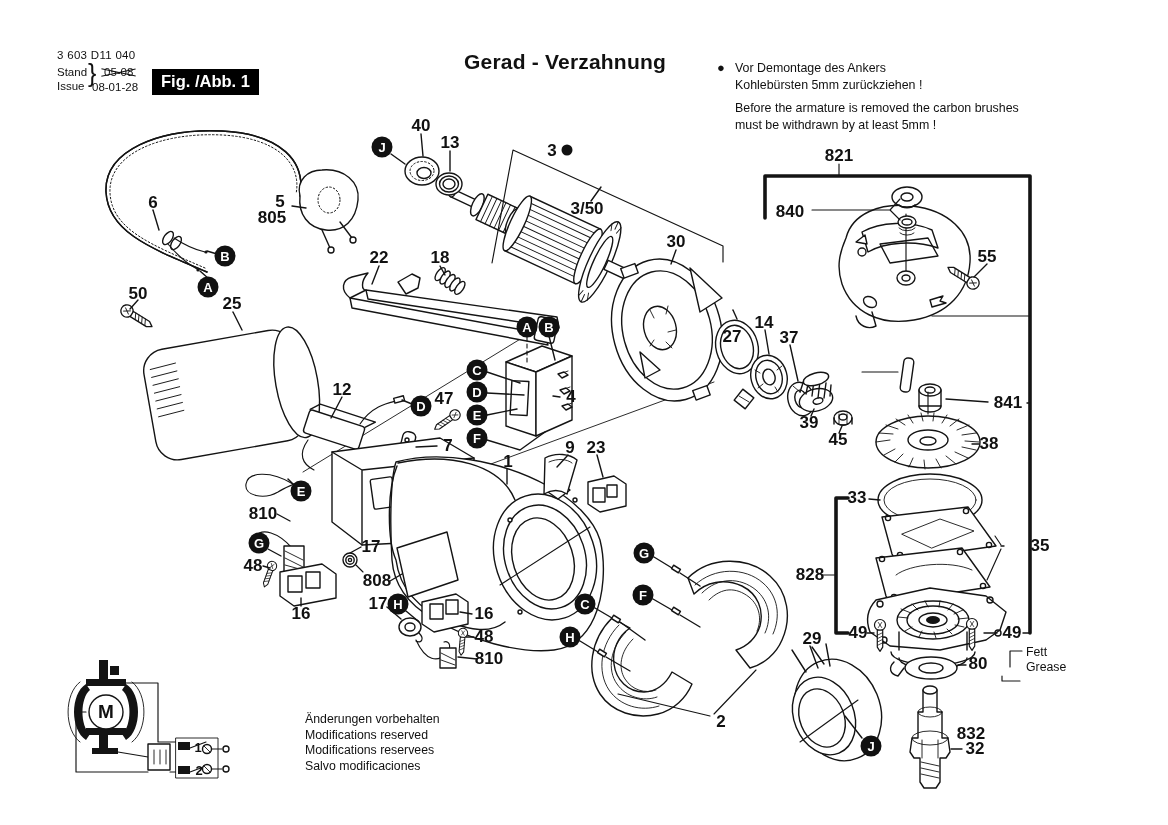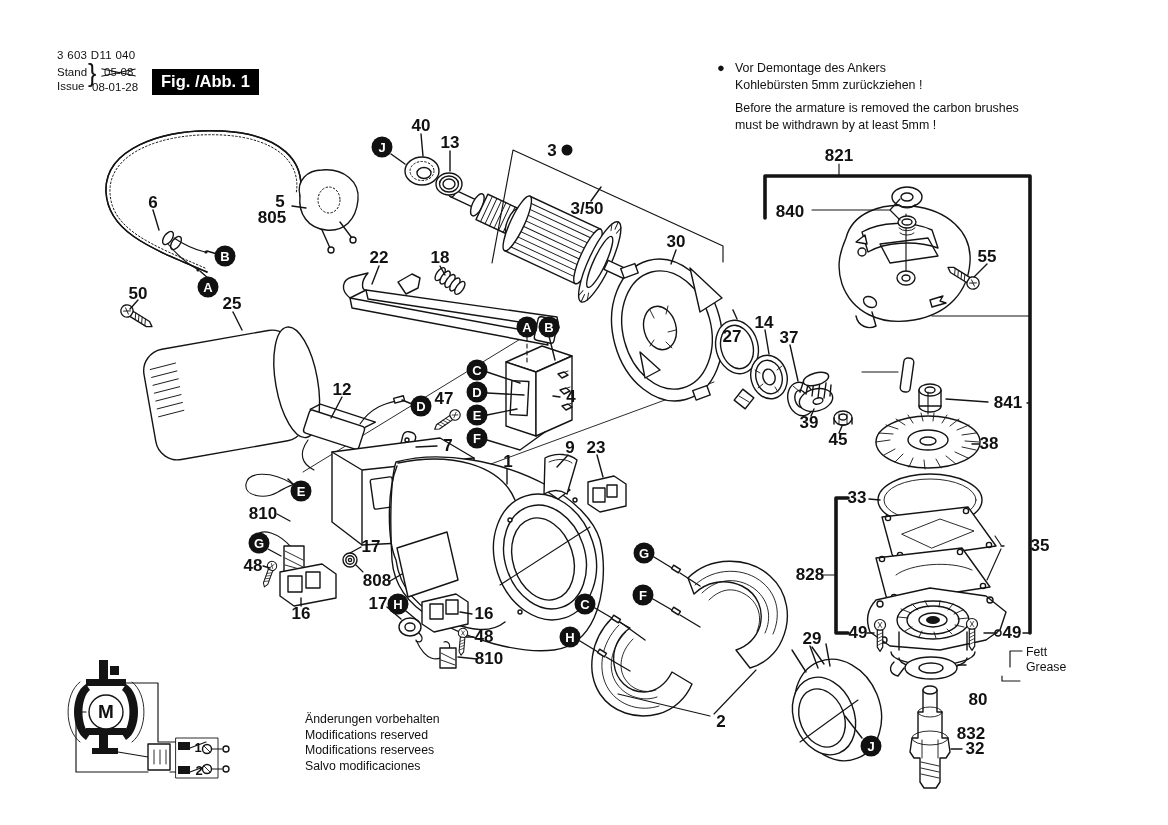--- a/index.html
+++ b/index.html
@@ -485,20 +485,21 @@
   </svg>
 
   <div class="abs pn" style="left:57px;top:49px">3 603 D11 040</div>
   <div class="abs si" style="left:57px;top:66px">Stand</div>
   <div class="abs si" style="left:57px;top:80px">Issue</div>
   <div class="abs brace" style="left:88px;top:59px">}</div>
   <div class="abs si" style="left:104px;top:66px"><span class="struck">05-08</span></div>
   <div class="abs si" style="left:92px;top:81px">08-01-28</div>
   <div class="abs figbox" style="left:152px;top:69px">Fig. /Abb. 1</div>
 
+  <div class="abs title" style="left:464px;top:50px">Gerad - Verzahnung</div>
 
   <div class="abs bullet" style="left:717px;top:60px">●</div>
   <div class="abs note" style="left:735px;top:60px">Vor Demontage des Ankers</div>
   <div class="abs note" style="left:735px;top:77px">Kohlebürsten 5mm zurückziehen !</div>
   <div class="abs note" style="left:735px;top:100px">Before the armature is removed the carbon brushes</div>
   <div class="abs note" style="left:735px;top:117px">must be withdrawn by at least 5mm !</div>
 
   <div class="abs smalltxt" style="left:1026px;top:645px">Fett</div>
   <div class="abs smalltxt" style="left:1026px;top:660px">Grease</div>
 
@@ -548,21 +549,21 @@
       <span class="callout" style="left: 839px; top: 156px;">821</span>
       <span class="callout" style="left: 790px; top: 212px;">840</span>
       <span class="callout" style="left: 987px; top: 257px;">55</span>
       <span class="callout" style="left: 1008px; top: 403px;">841</span>
       <span class="callout" style="left: 989px; top: 444px;">38</span>
       <span class="callout" style="left: 857px; top: 498px;">33</span>
       <span class="callout" style="left: 1009px; top: 546px; margin-left: 31px;">35</span>
       <span class="callout" style="left: 810px; top: 575px;">828</span>
       <span class="callout" style="left: 858px; top: 633px;">49</span>
       <span class="callout" style="left: 1012px; top: 633px;">49</span>
-      <span class="callout" style="left: 978px; top: 700px;">80</span>
+      <span class="callout" style="left: 978px; top: 664px;">80</span>
       <span class="callout" style="left: 971px; top: 734px;">832</span>
       <span class="callout" style="left: 975px; top: 749px;">32</span>
       <span class="callout" style="left: 106px; top: 712px; font-size: 19px;">M</span>
       <span class="callout" style="left: 198px; top: 747px; font-size: 13px;">1</span>
       <span class="callout" style="left: 199px; top: 770px; font-size: 13px;">2</span>
       <span class="badge" style="left: 382px; top: 147px; width: 21px; height: 21px; line-height: 21px; font-size: 13px;">J</span>
       <span class="badge" style="left: 225px; top: 256px; width: 21px; height: 21px; line-height: 21px; font-size: 13px;">B</span>
       <span class="badge" style="left: 208px; top: 287px; width: 21px; height: 21px; line-height: 21px; font-size: 13px;">A</span>
       <span class="badge" style="left: 527px; top: 327px; width: 21px; height: 21px; line-height: 21px; font-size: 13px;">A</span>
       <span class="badge" style="left: 549px; top: 327px; width: 21px; height: 21px; line-height: 21px; font-size: 13px;">B</span>

